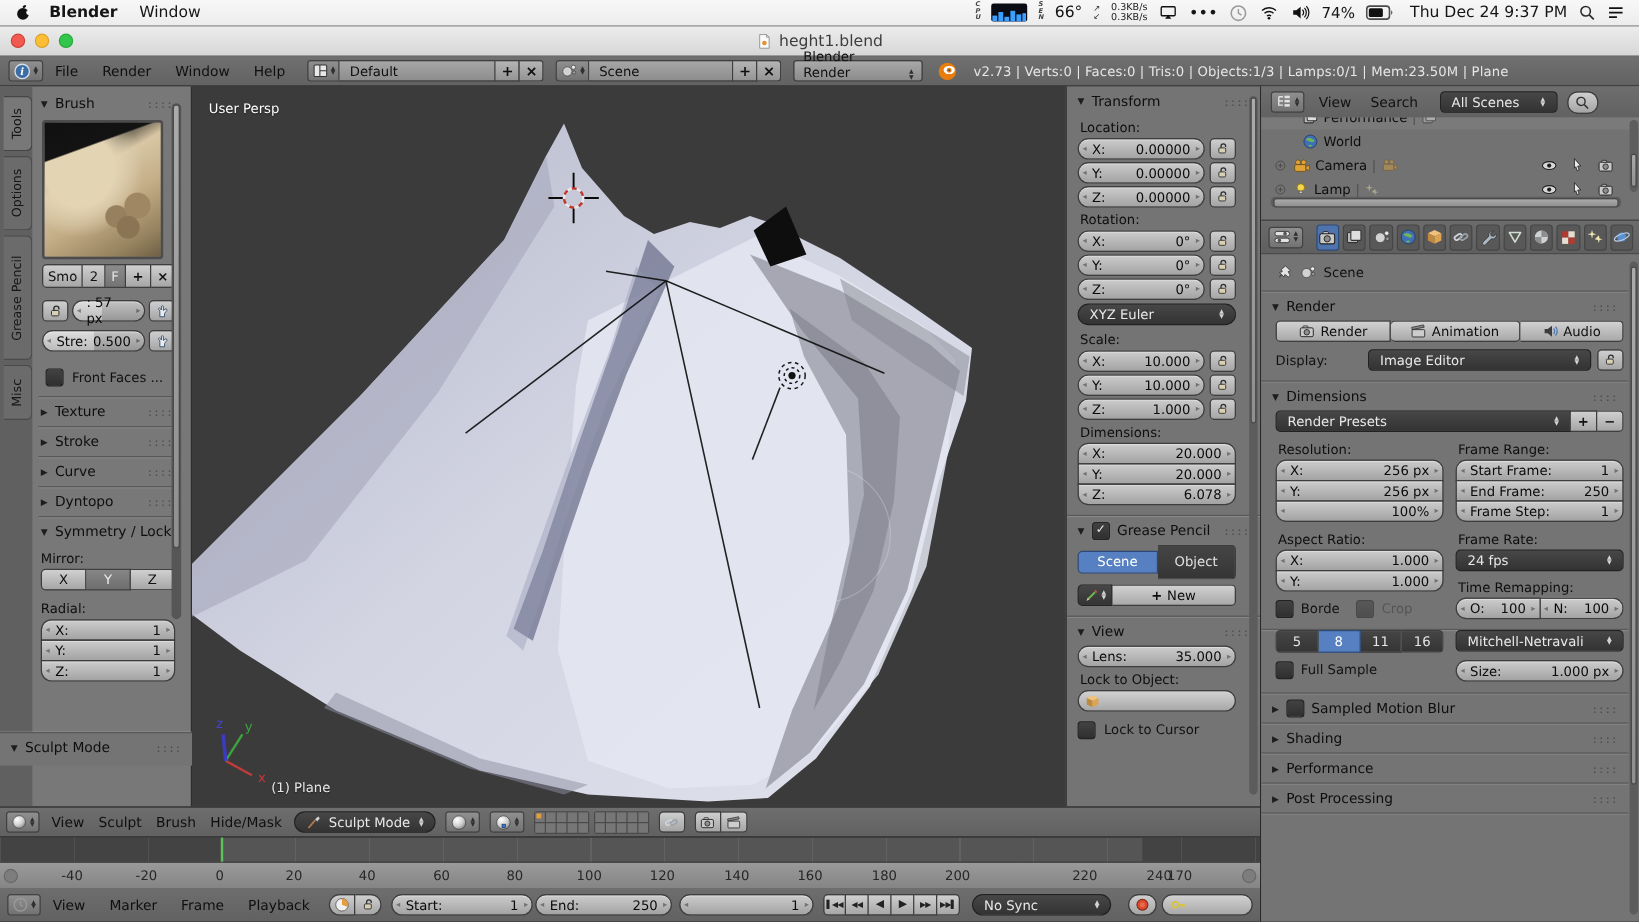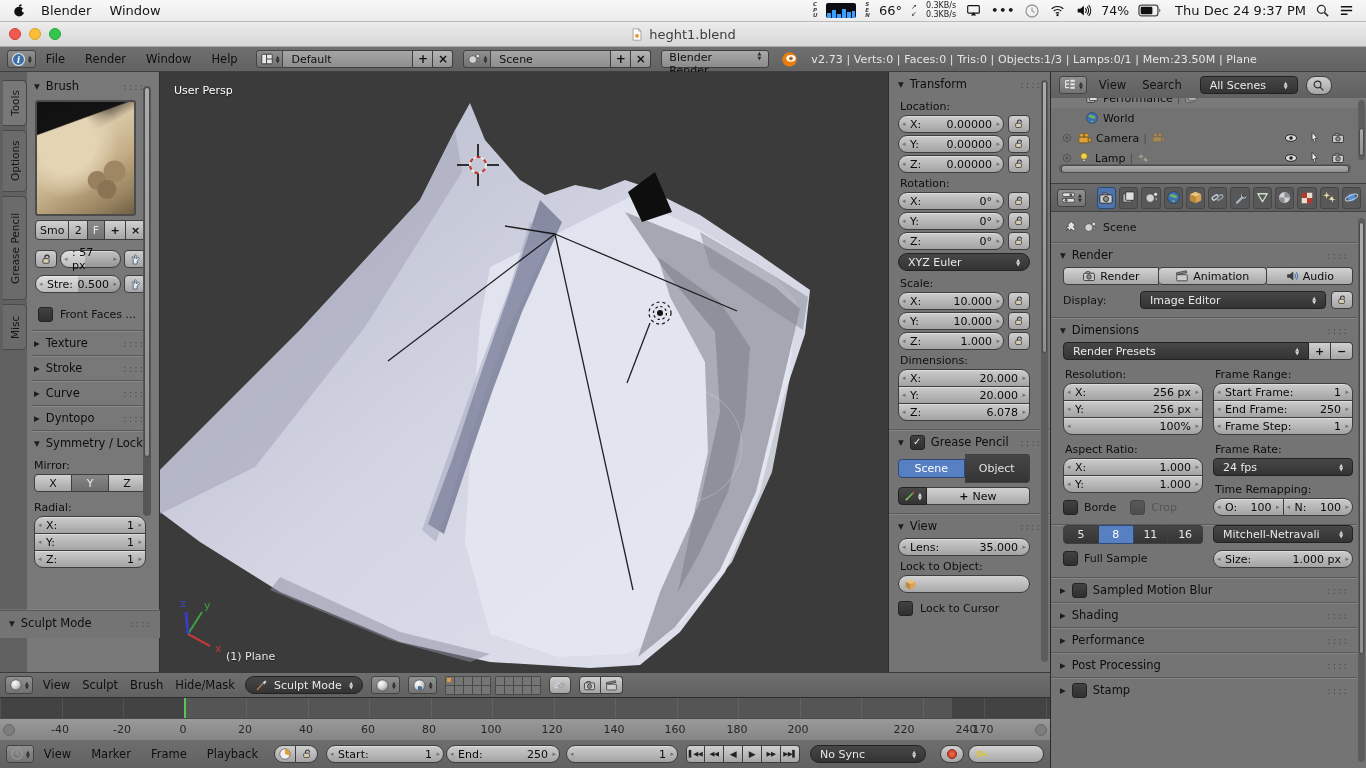--- a/index.html
+++ b/index.html
@@ -5,21 +5,21 @@
   html,body{margin:0;padding:0}
   body{width:1366px;height:768px;position:relative;overflow:hidden;background:#3b3b3b;
        font-family:"DejaVu Sans",sans-serif;font-size:11px;color:#111;cursor:default}
   .abs{position:absolute}
   svg.ic{display:block;flex:none}
 
   
   #menubar{position:absolute;left:0;top:0;width:1366px;height:22px;
     background:linear-gradient(#f8f8f8,#ececec);border-bottom:1px solid #bcbcbc;
     display:flex;align-items:center;padding:0 12px;box-sizing:border-box;font-size:13px;color:#151515}
-  #menubar .app{font-weight:normal;margin:0 18px 0 14px}
+  #menubar .app{font-weight:bold;margin:0 18px 0 14px}
   .mbr{margin-left:auto;display:flex;align-items:center;gap:9px}
   .stackletters{display:flex;flex-direction:column;font-size:5.5px;line-height:5.5px;font-weight:bold;color:#444}
   .cpugraph{width:30px;height:15px;background:#0b0b14;border-radius:2px;position:relative;overflow:hidden}
   .cpugraph i{position:absolute;bottom:0;background:#3aa0ff}
   .netspeeds{font-size:8px;line-height:8.5px;text-align:right;color:#222}
   .arrowstack{display:flex;flex-direction:column;font-size:7px;line-height:7px;color:#333}
   .mbtime{font-size:13px;margin-left:4px}
 
   
   #titlebar{position:absolute;left:0;top:22px;width:1366px;height:25px;
@@ -34,21 +34,21 @@
     background:linear-gradient(#707070,#626262);border-bottom:1px solid #3f3f3f;
     display:flex;align-items:center;padding:0 7px;box-sizing:border-box;color:#0f0f0f}
   .hmenu{margin:0 10px;font-size:11.5px}
   .selbtn{height:18px;background:linear-gradient(#909090,#727272);border:1px solid #434343;
     border-radius:3px;display:flex;align-items:center;padding:0 3px;gap:2px;box-sizing:border-box}
   .lfield{height:18px;background:linear-gradient(#a6a6a6,#8d8d8d);border:1px solid #3f3f3f;border-left:none;
     display:flex;align-items:center;padding:0 8px;box-sizing:border-box;font-size:11px}
   .sqbtn{width:20px;height:18px;background:linear-gradient(#b5b5b5,#949494);border:1px solid #3f3f3f;border-left:none;
     display:flex;align-items:center;justify-content:center;font-size:12px;font-weight:bold;box-sizing:border-box}
   .lightdd{height:18px;background:linear-gradient(#a9a9a9,#8b8b8b);border:1px solid #3f3f3f;border-radius:3px;
-    display:flex;align-items:flex-start;padding:0 7px;box-sizing:border-box;gap:6px;font-size:11px}
+    display:flex;align-items:flex-end;padding:0 7px;box-sizing:border-box;gap:6px;font-size:11px}
   .ud::after{content:"▲\A▼";white-space:pre;display:block;font-size:5px;line-height:4.5px;color:#2e2e2e;text-align:center}
   .udl::after{content:"▲\A▼";white-space:pre;display:block;font-size:5px;line-height:4.5px;color:#d5d5d5;text-align:center}
   #stats{color:#e6e6e6;font-size:11px;margin-left:13px;letter-spacing:.1px}
 
   
   .ph{display:flex;align-items:center;height:24px;gap:6px;padding:0 9px;font-size:11.5px;color:#0e0e0e}
   .ph::before{content:"▼";font-size:7.5px;color:#1d1d1d}
   .ph.closed::before{content:"▶"}
   .grip{margin-left:auto}
   .grip::after{content:"::::";font-family:"DejaVu Sans Mono",monospace;font-size:9px;color:rgba(25,25,25,.45);letter-spacing:0}
@@ -1291,22 +1291,17 @@
     <div class="ph closed">
         <span>Performance</span>
         <span class="grip"></span>
       </div>
     <div class="psep"></div>
     <div class="ph closed">
         <span>Post Processing</span>
         <span class="grip"></span>
       </div>
     <div class="psep"></div>
-    <div class="ph closed">
-      <span class="chk"></span>
-      <span>Stamp</span>
-        <span class="grip"></span>
-    </div>
     <div class="sb" style="right:2px;top:6px;width:7px;height:544px;background:#5c5c5c">
         <i style="top:4px;height:430px"></i>
       </div>
   </div>
 </div>
 
 </body></html>

